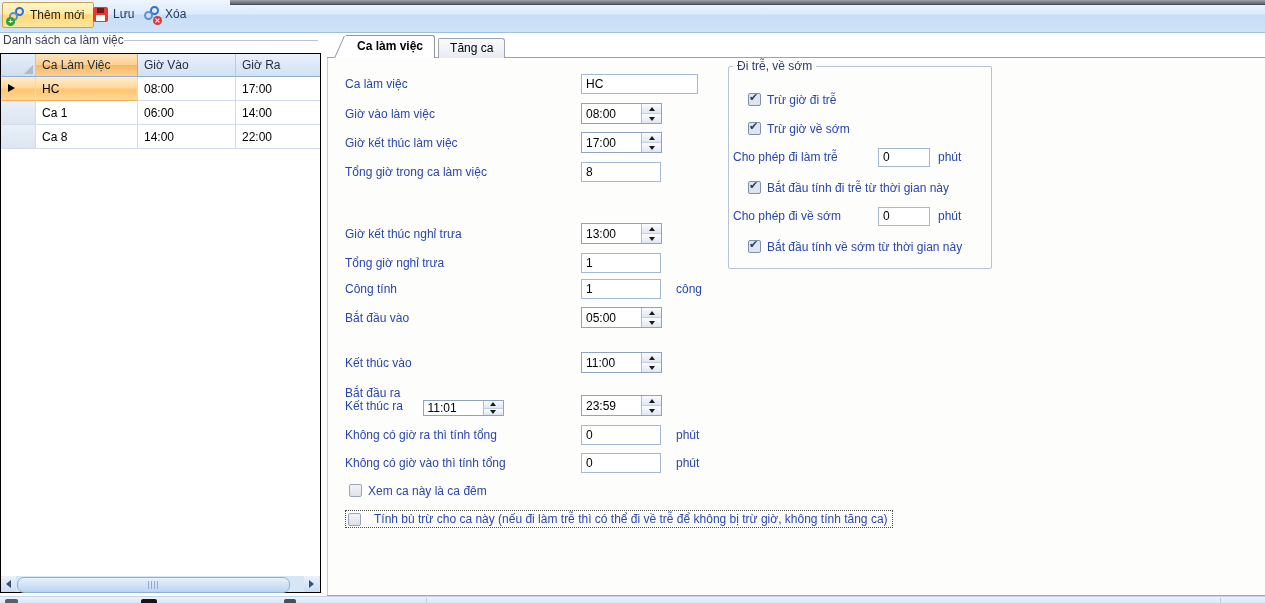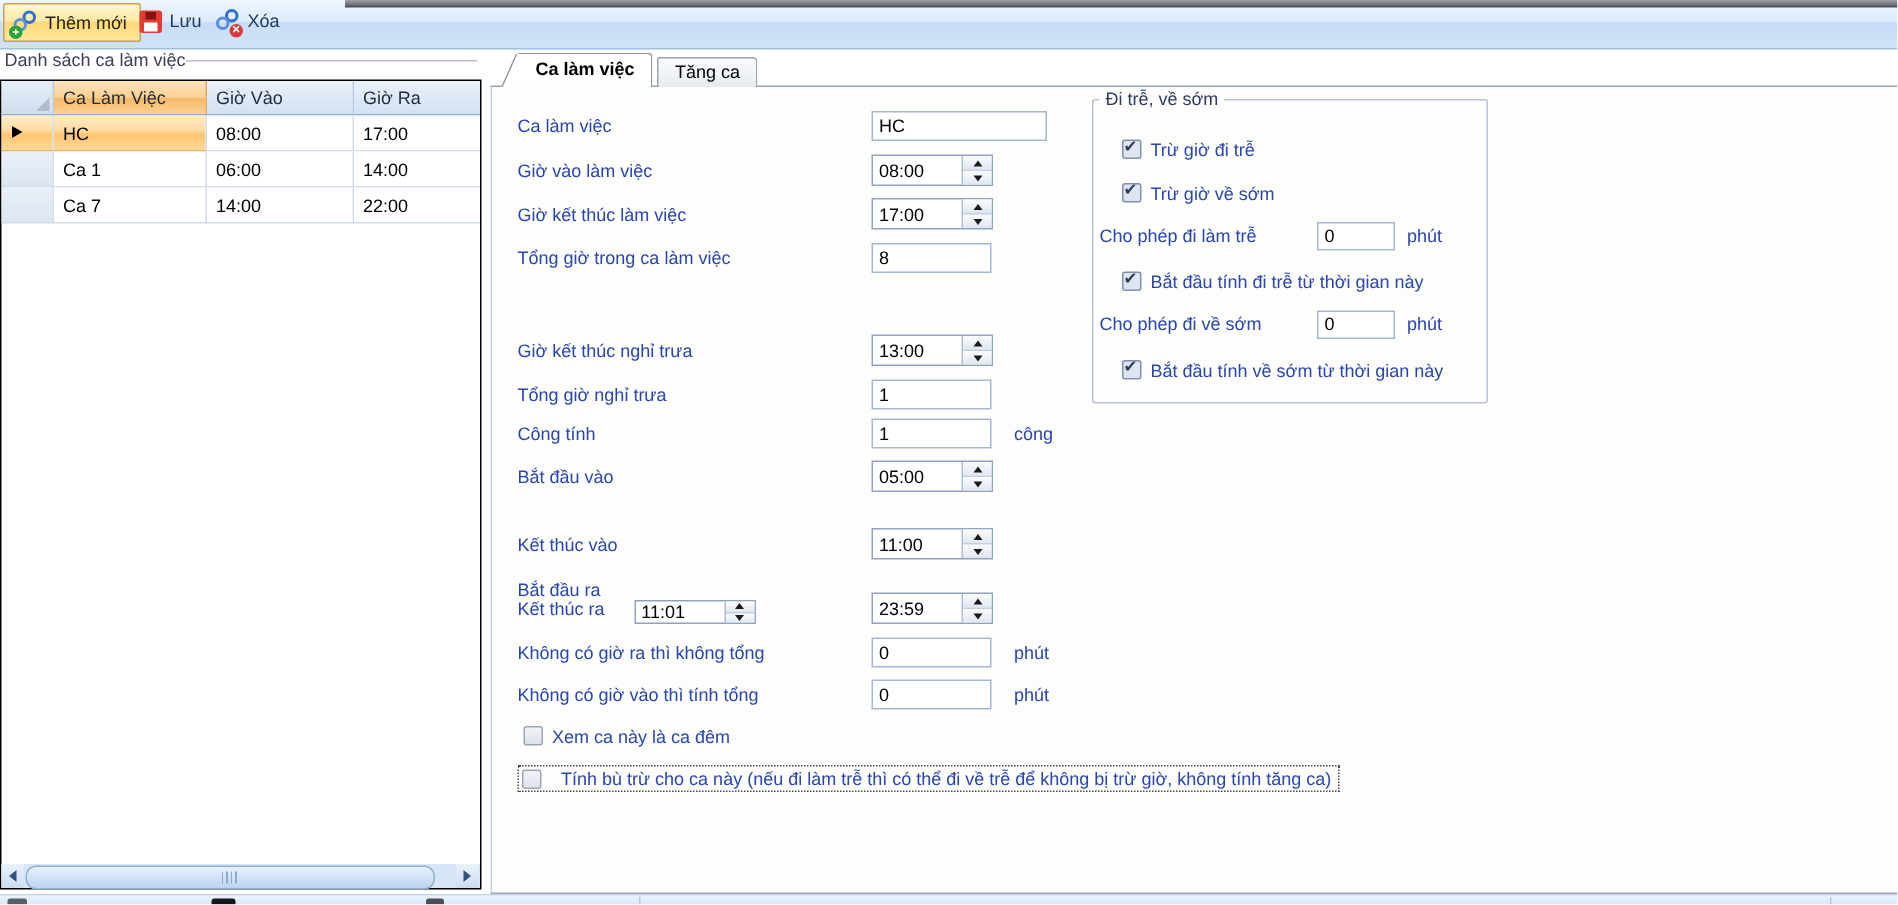--- a/index.html
+++ b/index.html
@@ -155,21 +155,21 @@
       <div class="gc c3">17:00</div>
     </div>
     <div class="gr">
       <div class="gc rowsel"></div>
       <div class="gc c1">Ca 1</div>
       <div class="gc c2">06:00</div>
       <div class="gc c3">14:00</div>
     </div>
     <div class="gr">
       <div class="gc rowsel"></div>
-      <div class="gc c1">Ca 7</div>
+      <div class="gc c1">Ca 8</div>
       <div class="gc c2">14:00</div>
       <div class="gc c3">22:00</div>
     </div>
     <div class="hscroll">
       <div class="sarrow">
           <span class="tri-l"></span>
         </div>
       <div class="hthumb">
           <span class="grip"></span>
         </div>
@@ -297,21 +297,21 @@
         <span class="sb">
             <span class="up"></span>
           </span>
         <span class="sb">
             <span class="dn"></span>
           </span>
       </span>
     </span>
   </div>
   <div class="frow" style="left:345px;top:424px;">
-    <span class="flabel">Không có giờ ra thì không tổng</span>
+    <span class="flabel">Không có giờ ra thì tính tổng</span>
     <input class="ti narrow" value="0" style="">
     <span class="suffix">phút</span>
   </div>
   <div class="frow" style="left:345px;top:452px;">
     <span class="flabel">Không có giờ vào thì tính tổng</span>
     <input class="ti narrow" value="0" style="">
     <span class="suffix">phút</span>
   </div>
 
   <div class="cbrow" style="left:349px;top:483px;">

